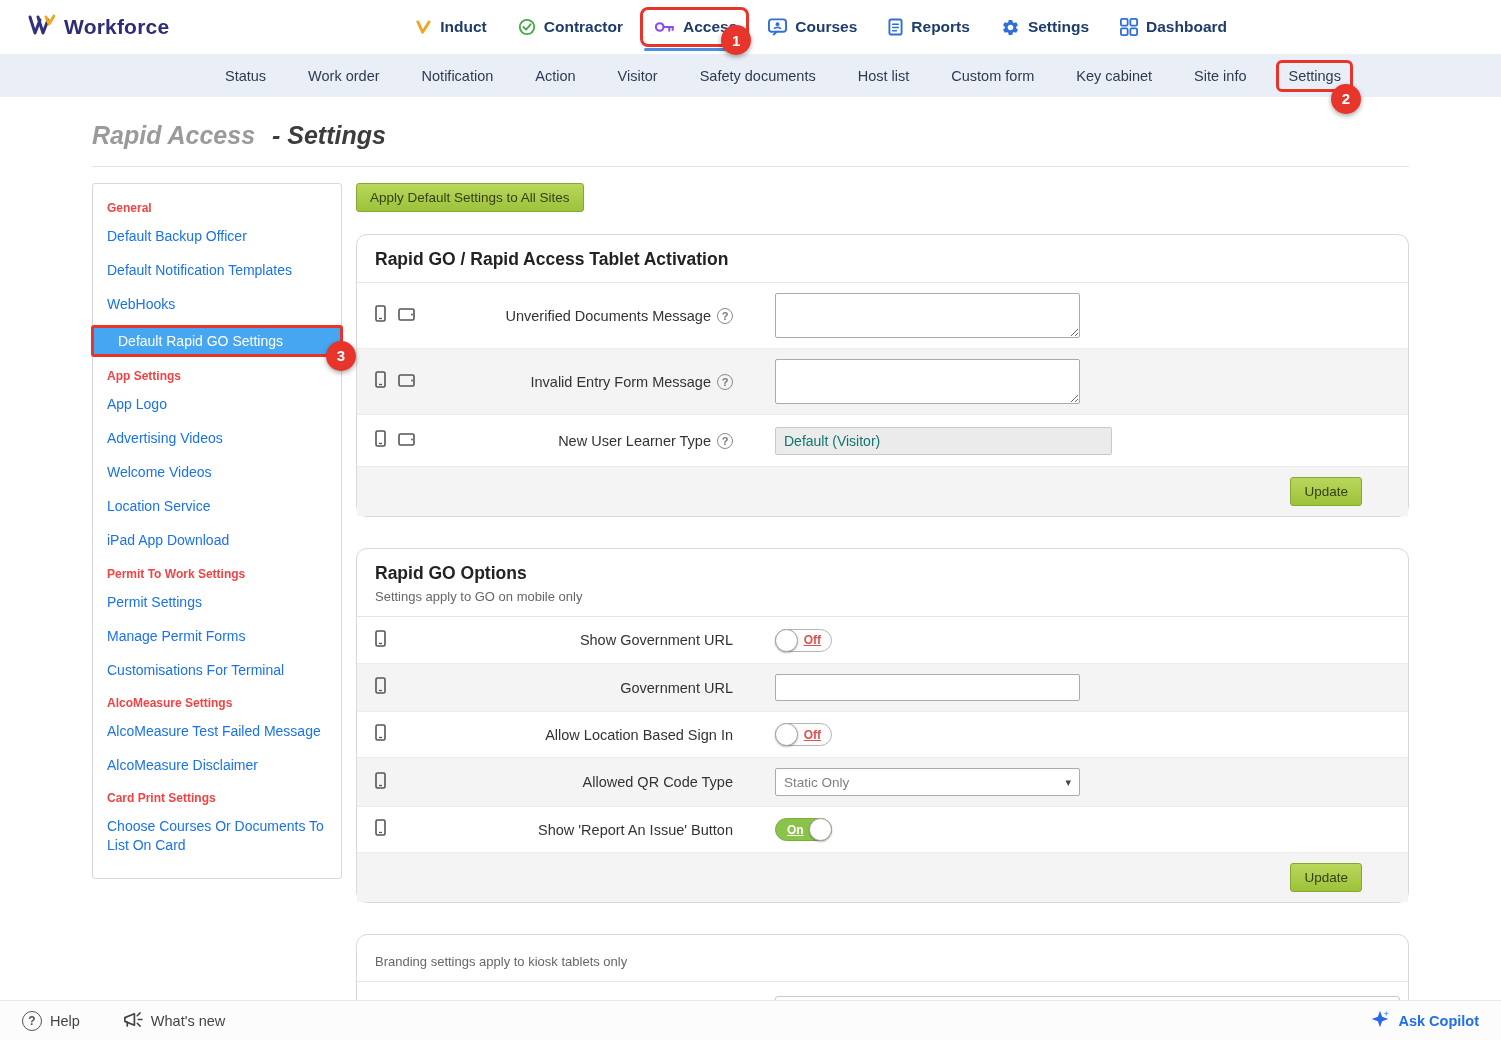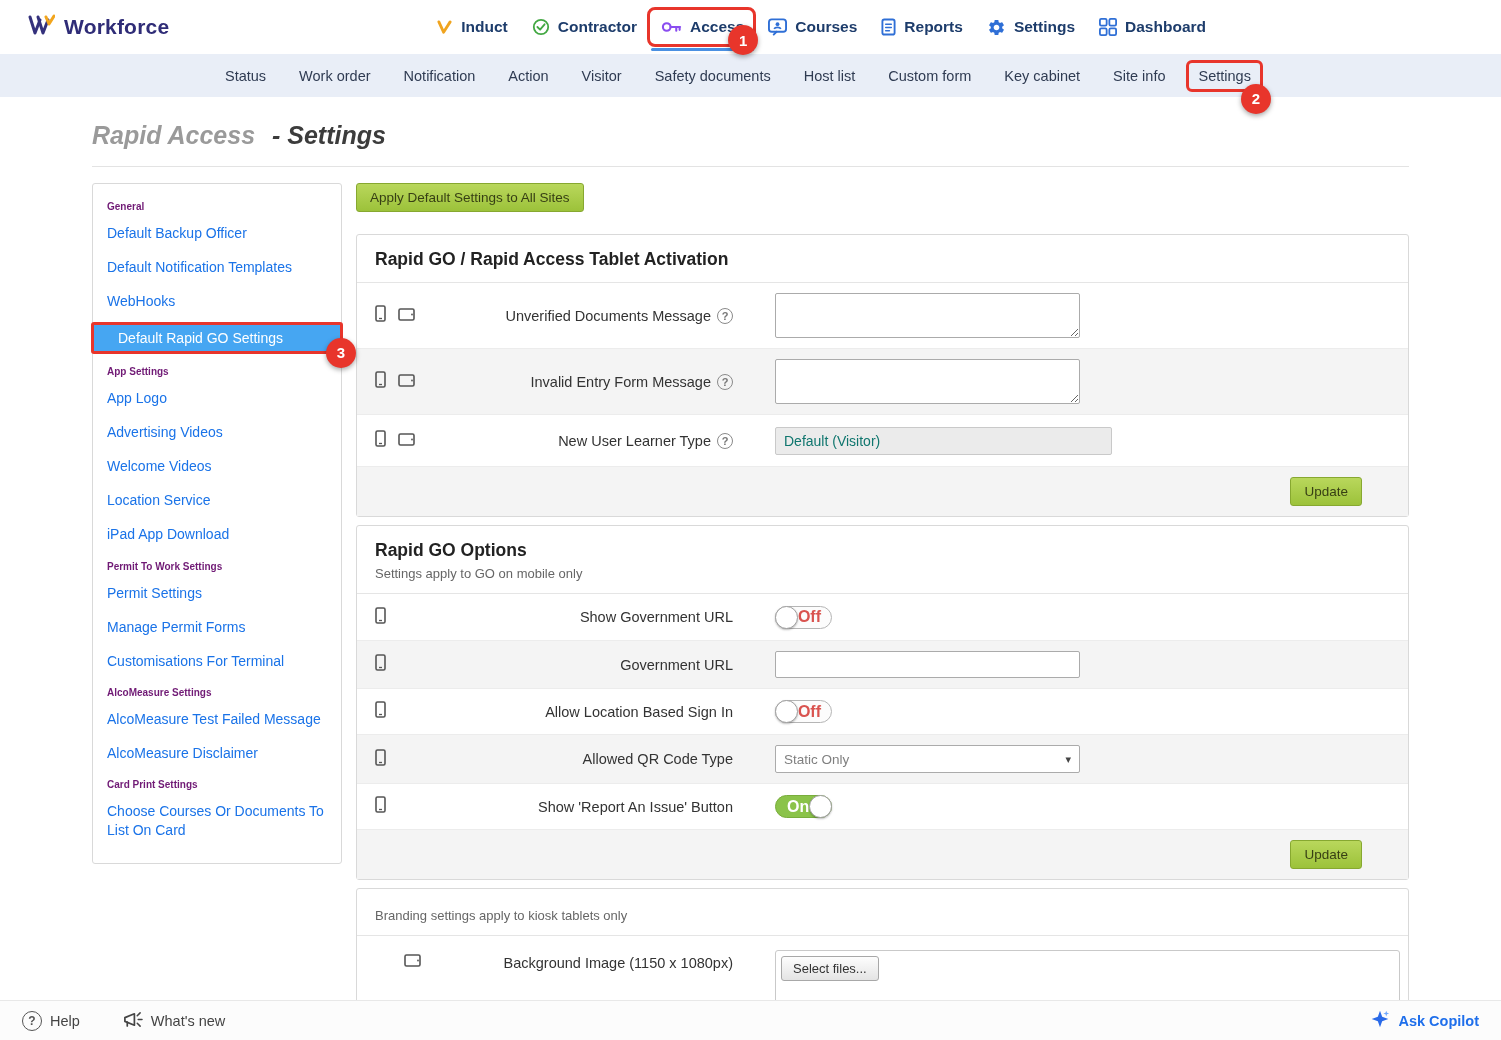--- a/index.html
+++ b/index.html
@@ -6,27 +6,27 @@
   html,body { width:1501px; height:1040px; }
   body {
     font-family:"Liberation Sans", sans-serif;
     background:#fff; color:#333; overflow:hidden; position:relative;
   }
 
   
   .topnav { height:54px; display:flex; align-items:center; padding:0 28px; background:#fff; position:relative; z-index:6; }
   .brand { display:flex; align-items:center; gap:9px; cursor:pointer; }
   .brand-name { font-size:21px; font-weight:bold; color:#2f2c77; letter-spacing:.2px; }
-  .topnav-items { flex:1; display:flex; justify-content:center; align-items:center; gap:24px; }
+  .topnav-items { flex:1; display:flex; justify-content:center; align-items:center; gap:31px; }
   .nav-item { display:flex; align-items:center; gap:8px; font-size:15.5px; font-weight:bold; color:#1d3c6b; cursor:pointer; position:relative; }
   .nav-item .nicon { display:flex; align-items:center; }
   .nav-item.active::after { content:""; position:absolute; left:-10px; right:-10px; bottom:-15px; height:3px; background:#4a90e2; border-radius:2px; }
 
   
-  .subnav { height:43px; background:#e9eef7; display:flex; align-items:center; gap:33px; padding-left:225px; position:relative; z-index:4; }
+  .subnav { height:43px; background:#e9eef7; display:flex; align-items:center; gap:42px; padding-left:225px; position:relative; z-index:4; }
   .subnav-item { font-size:14.5px; color:#2f3b52; cursor:pointer; position:relative; white-space:nowrap; }
 
   
   .red-box { position:absolute; border:3px solid #e8352b; border-radius:8px; pointer-events:none; z-index:5; }
   .box-access { left:-14px; right:-12px; top:-11px; bottom:-11px; }
   .box-subnav { left:-12px; right:-12px; top:-8px; bottom:-8px; border-radius:6px; }
   .step-badge { position:absolute; width:30px; height:30px; border-radius:50%; background:#e8352b; color:#fff;
     font-size:15px; font-weight:bold; display:flex; align-items:center; justify-content:center;
     box-shadow:0 2px 5px rgba(0,0,0,.35); z-index:7; }
   .badge-1 { right:-14px; bottom:-19px; }
@@ -36,32 +36,32 @@
   
   .page-title-wrap { margin:24px 92px 0; padding-bottom:16px; border-bottom:1px solid #e3e3e3; font-size:25px; font-style:italic; font-weight:bold; }
   .pt-gray { color:#9a9a9a; }
   .pt-dark { color:#3c3c3c; margin-left:10px; }
 
   
   .content { display:flex; align-items:flex-start; gap:14px; padding:16px 92px 0; }
 
   
   .sidebar { width:250px; background:#fff; border:1px solid #d9d9d9; border-radius:3px; padding:8px 0 16px; flex-shrink:0; }
-  .sb-header { padding:9px 14px 4px; font-size:10px; font-weight:bold; color:#701a75; }
+  .sb-header { padding:9px 14px 4px; font-size:12px; font-weight:bold; color:#ef4444; }
   .sb-link { padding:8px 14px; font-size:14px; color:#1a73e8; cursor:pointer; line-height:1.3; }
   .sb-selected { margin:3px -2px; border:3px solid #e8352b; border-radius:3px; background:#46a6f2; color:#fff;
     padding:5px 24px; font-size:14px; position:relative; cursor:pointer; }
 
   
   .main { flex:1; min-width:0; }
   .green-btn { background:linear-gradient(#b9d75c,#9cc23a); border:1px solid #87a830; border-radius:3px;
     color:#373f14; font-size:13.5px; font-family:inherit; padding:6px 13px; cursor:pointer; }
   .apply { margin-bottom:22px; }
 
-  .card { background:#fff; border:1px solid #d9d9d9; border-radius:3px; margin-bottom:8px; }
+  .card { background:#fff; border:1px solid #d9d9d9; border-radius:11px; margin-bottom:31px; }
   .card-header { padding:14px 18px 12px; border-bottom:1px solid #e5e5e5; }
   .card-title { font-size:17.5px; font-weight:bold; color:#222; }
   .card-subtitle { font-size:13px; color:#666; margin-top:5px; }
 
   .form-row { display:flex; align-items:center; padding:10px 18px; }
   .form-row + .form-row { border-top:1px solid #ececec; }
   .form-row.alt { background:#f4f4f4; }
   .form-row.tall { min-height:64px; }
   .form-row.short { min-height:46px; }
   .row-icons { width:58px; display:flex; align-items:center; gap:12px; flex-shrink:0; }
@@ -75,21 +75,21 @@
   textarea.msg { width:305px; height:45px; border:1px solid #ababab; border-radius:2px; resize:both;
     font-family:inherit; font-size:13px; padding:4px 6px; }
   input.txt { width:305px; height:27px; border:1px solid #ababab; border-radius:2px; padding:0 8px; font-size:13.5px; font-family:inherit; }
   input.disabled-input { width:337px; height:28px; background:#ebebeb; border:1px solid #c9c9c9; color:#0f766e;
     border-radius:2px; padding:0 8px; font-size:14px; font-family:inherit; }
   .fake-select { width:305px; height:28px; border:1px solid #ababab; border-radius:2px; background:#fff; color:#808080;
     font-size:13.5px; display:flex; align-items:center; justify-content:space-between; padding:0 8px; cursor:pointer; }
   .chev { color:#444; font-size:11px; }
 
   .toggle { width:57px; height:23px; border-radius:12px; position:relative; display:inline-flex; align-items:center; cursor:pointer; }
-  .toggle .toggle-label { font-size:16px; font-weight:bold; }
+  .toggle .toggle-label { font-size:12px; font-weight:bold;text-decoration:underline; }
   .toggle .knob { position:absolute; top:-1px; width:23px; height:23px; border-radius:50%; background:#fff;
     border:1px solid #a0a0a0; box-shadow:0 1px 2px rgba(0,0,0,.25); }
   .toggle.off { background:#fcfcfc; border:1px solid #b5b5b5; justify-content:flex-end; padding-right:10px; }
   .toggle.off .toggle-label { color:#d9534f; }
   .toggle.off .knob { left:-1px; }
   .toggle.on { background:#8bc34a; border:1px solid #79ad3c; justify-content:flex-start; padding-left:11px; }
   .toggle.on .toggle-label { color:#fff; }
   .toggle.on .knob { right:-1px; }
 
   .card-footer { background:#f4f4f4; border-top:1px solid #ececec; padding:10px 46px 10px 18px; display:flex; justify-content:flex-end; }

